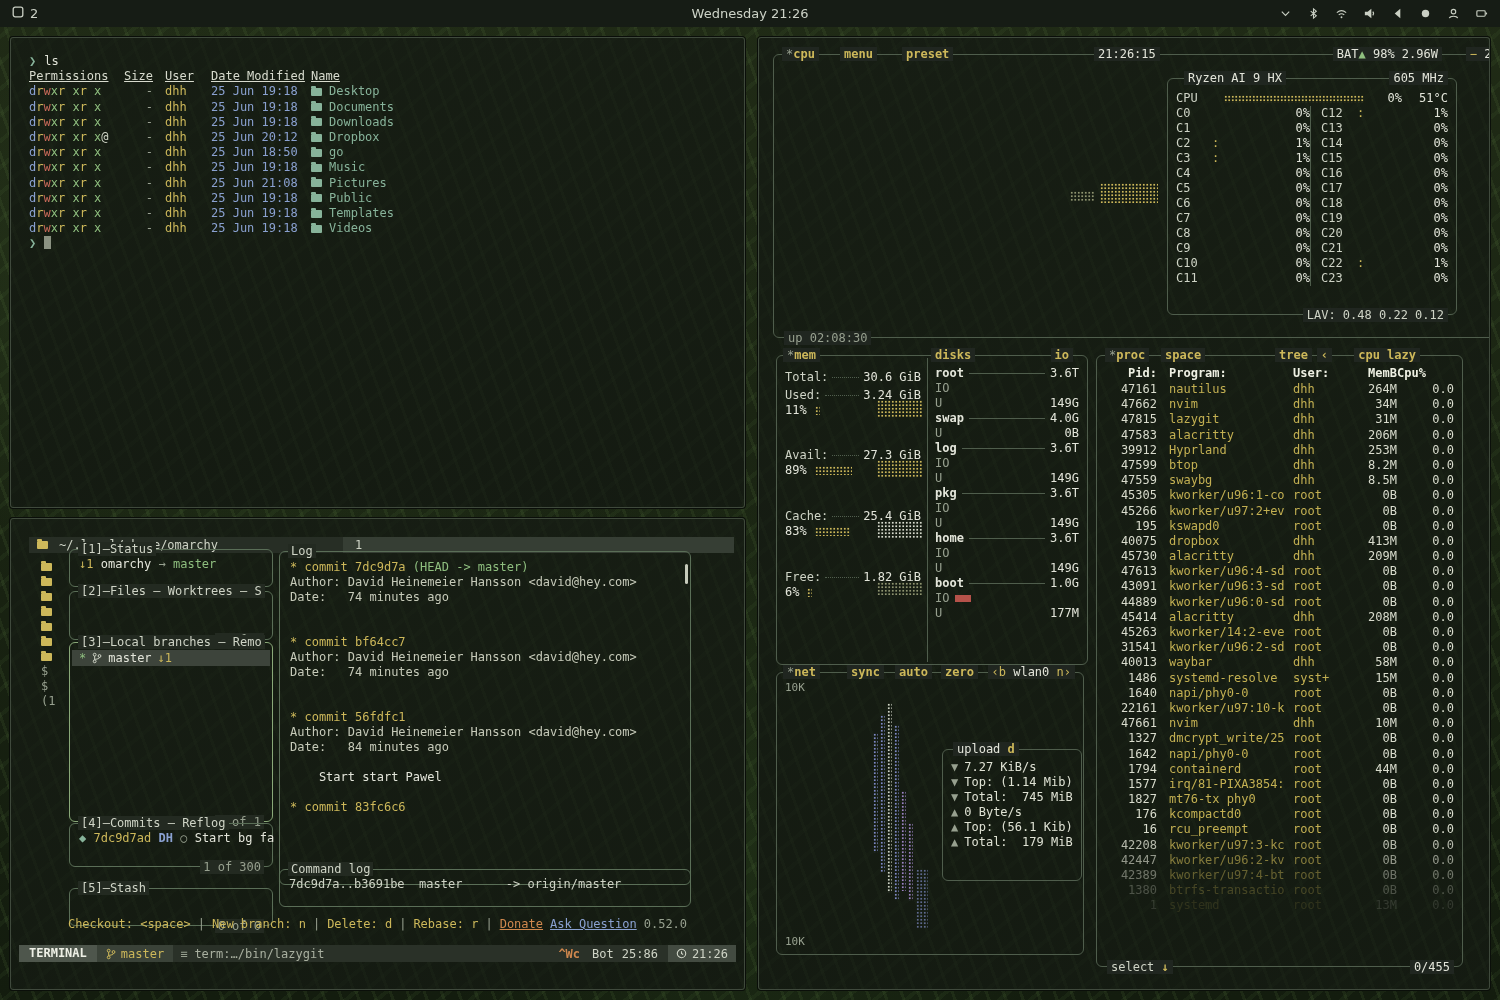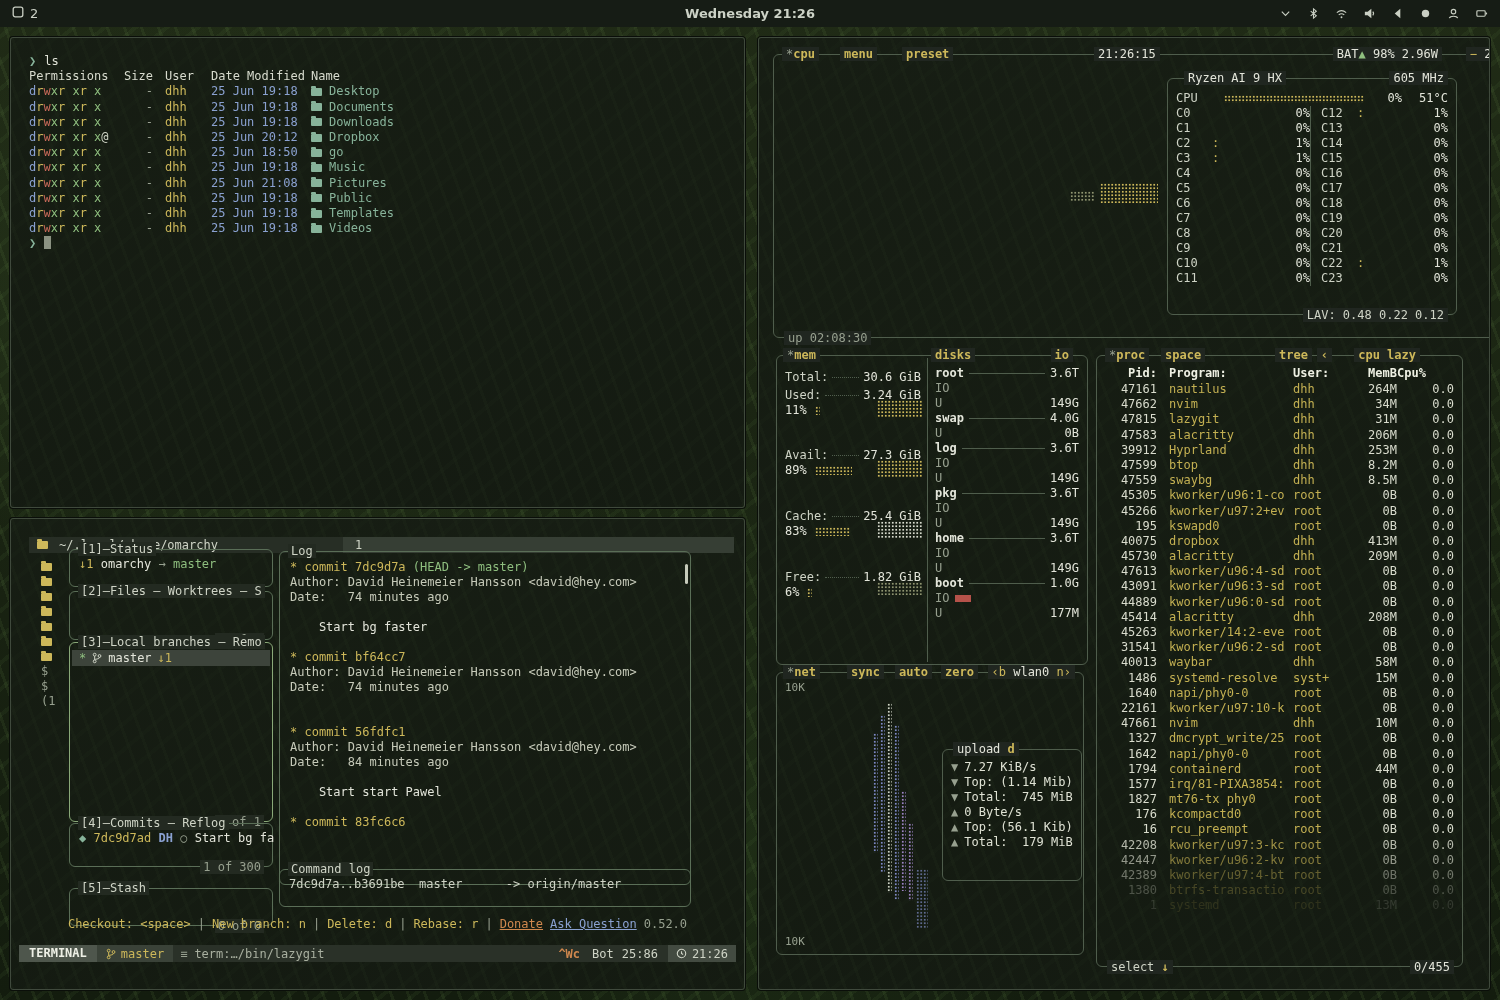--- a/index.html
+++ b/index.html
@@ -12,21 +12,21 @@
  radial-gradient(ellipse 520px 700px at 50% 85%, rgba(70,110,50,.18), transparent 60%),
  repeating-linear-gradient(70deg, rgba(120,160,85,.10) 0 3px, transparent 3px 16px),
  repeating-linear-gradient(-40deg, rgba(95,135,70,.09) 0 4px, transparent 4px 20px),
  linear-gradient(#202b16,#131c0e)}
 
 #topbar{position:absolute;top:0;left:0;right:0;height:27px;background:#161c15;
  display:flex;align-items:center;padding:0 12px;color:#ccd2c6;
  font-family:"DejaVu Sans",sans-serif;font-size:13px;z-index:5}
 .ws{display:flex;align-items:center;gap:6px}
 .ws svg{width:12px;height:12px;fill:none;stroke:#c9cfc3;stroke-width:1.3}
-#clock{position:absolute;left:50%;transform:translateX(-50%);font-weight:bold}
+#clock{position:absolute;left:50%;transform:translateX(-50%);font-weight:normal}
 #tray{margin-left:auto;display:flex;gap:15px;align-items:center}
 .tico svg{width:13px;height:13px;fill:none;stroke:#c9cfc3;stroke-width:1.2;display:block}
 .tico .f{fill:#c9cfc3;stroke:none}
 
 .window{position:absolute;border:1px solid #3f493c;border-radius:3px;overflow:hidden;
  box-shadow:0 0 0 1px #0a0e09;
  background:linear-gradient(rgba(20,26,18,.88),rgba(20,26,18,.88)),
   repeating-linear-gradient(70deg, rgba(115,155,82,.30) 0 3px, transparent 3px 16px),
   repeating-linear-gradient(-40deg, rgba(92,132,70,.22) 0 4px, transparent 4px 20px),
   linear-gradient(#27331d,#16200f)}
@@ -37,21 +37,21 @@
 .term-pad{padding:16px 0 0 18px;line-height:15.2px}
 .prompt{color:#87b39a;margin-right:8px}
 .cmd{color:#e3e5da}
 .cursor{display:inline-block;width:7px;height:13px;background:#8b9282;vertical-align:-2px}
 .lsrow{display:flex;white-space:pre}
 .c-perm{width:92px;white-space:pre}
 .c-size{width:44px;text-align:right;padding-right:12px}
 .c-user{width:46px}
 .c-date{width:100px}
 .c-name{flex:1;display:flex;align-items:center}
-.u{color:#d8dbce}
+.u{text-decoration:underline;color:#d8dbce}
 .gold{color:#cdb85a}.blue{color:#8aa1d1}.teal{color:#87b39a}.green{color:#8fbf7f}
 .dim{color:#97a08f}.dim2{color:#97a08f}.brightt{color:#e3e5da}.fg{color:#cfd4c6}
 .goldb{color:#cdb85a;font-weight:bold}
 .ficon{display:inline-block;width:11px;height:8px;background:currentColor;border-radius:1px;
  position:relative;margin-right:7px;vertical-align:middle}
 .ficon::before{content:"";position:absolute;top:-2px;left:0;width:5px;height:2px;
  background:currentColor;border-radius:1px 1px 0 0}
 
 #win-lg{font-size:12px}
 #winbar{position:absolute;left:18px;top:18px;right:10px;height:16px;display:flex}
@@ -300,21 +300,20 @@
     <span class="pcount">0 of 0</span>
   </div>
 
   <div class="panel" id="p-log">
     <span class="ptitle">Log</span>
     <div id="log-lines">
         <div class="logline"><span class="gold">* </span><span class="gold">commit 7dc9d7a</span><span class="green"> (HEAD -&gt; master)</span></div>
         <div class="logline lmeta">Author: David Heinemeier Hansson &lt;david@hey.com&gt;</div>
         <div class="logline lmeta">Date:   74 minutes ago</div>
         <div class="logline"></div>
-        <div class="logline lmsg">    Start bg faster</div>
         <div class="logline"></div>
         <div class="logline"><span class="gold">* </span><span class="gold">commit bf64cc7</span></div>
         <div class="logline lmeta">Author: David Heinemeier Hansson &lt;david@hey.com&gt;</div>
         <div class="logline lmeta">Date:   74 minutes ago</div>
         <div class="logline"></div>
         <div class="logline"></div>
         <div class="logline"><span class="gold">* </span><span class="gold">commit 56fdfc1</span></div>
         <div class="logline lmeta">Author: David Heinemeier Hansson &lt;david@hey.com&gt;</div>
         <div class="logline lmeta">Date:   84 minutes ago</div>
         <div class="logline"></div>

